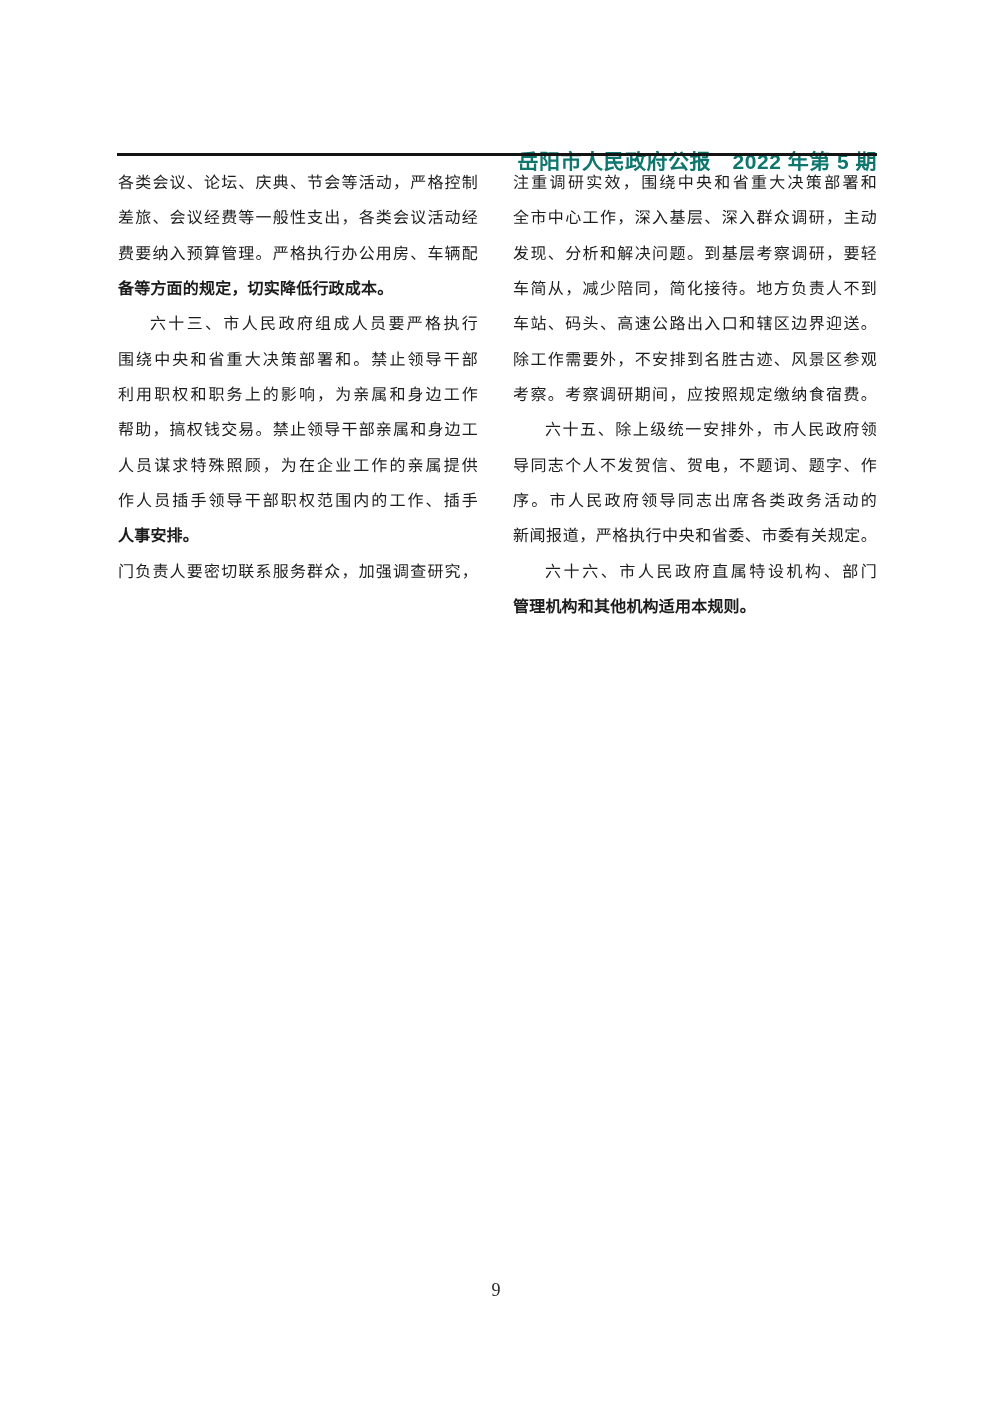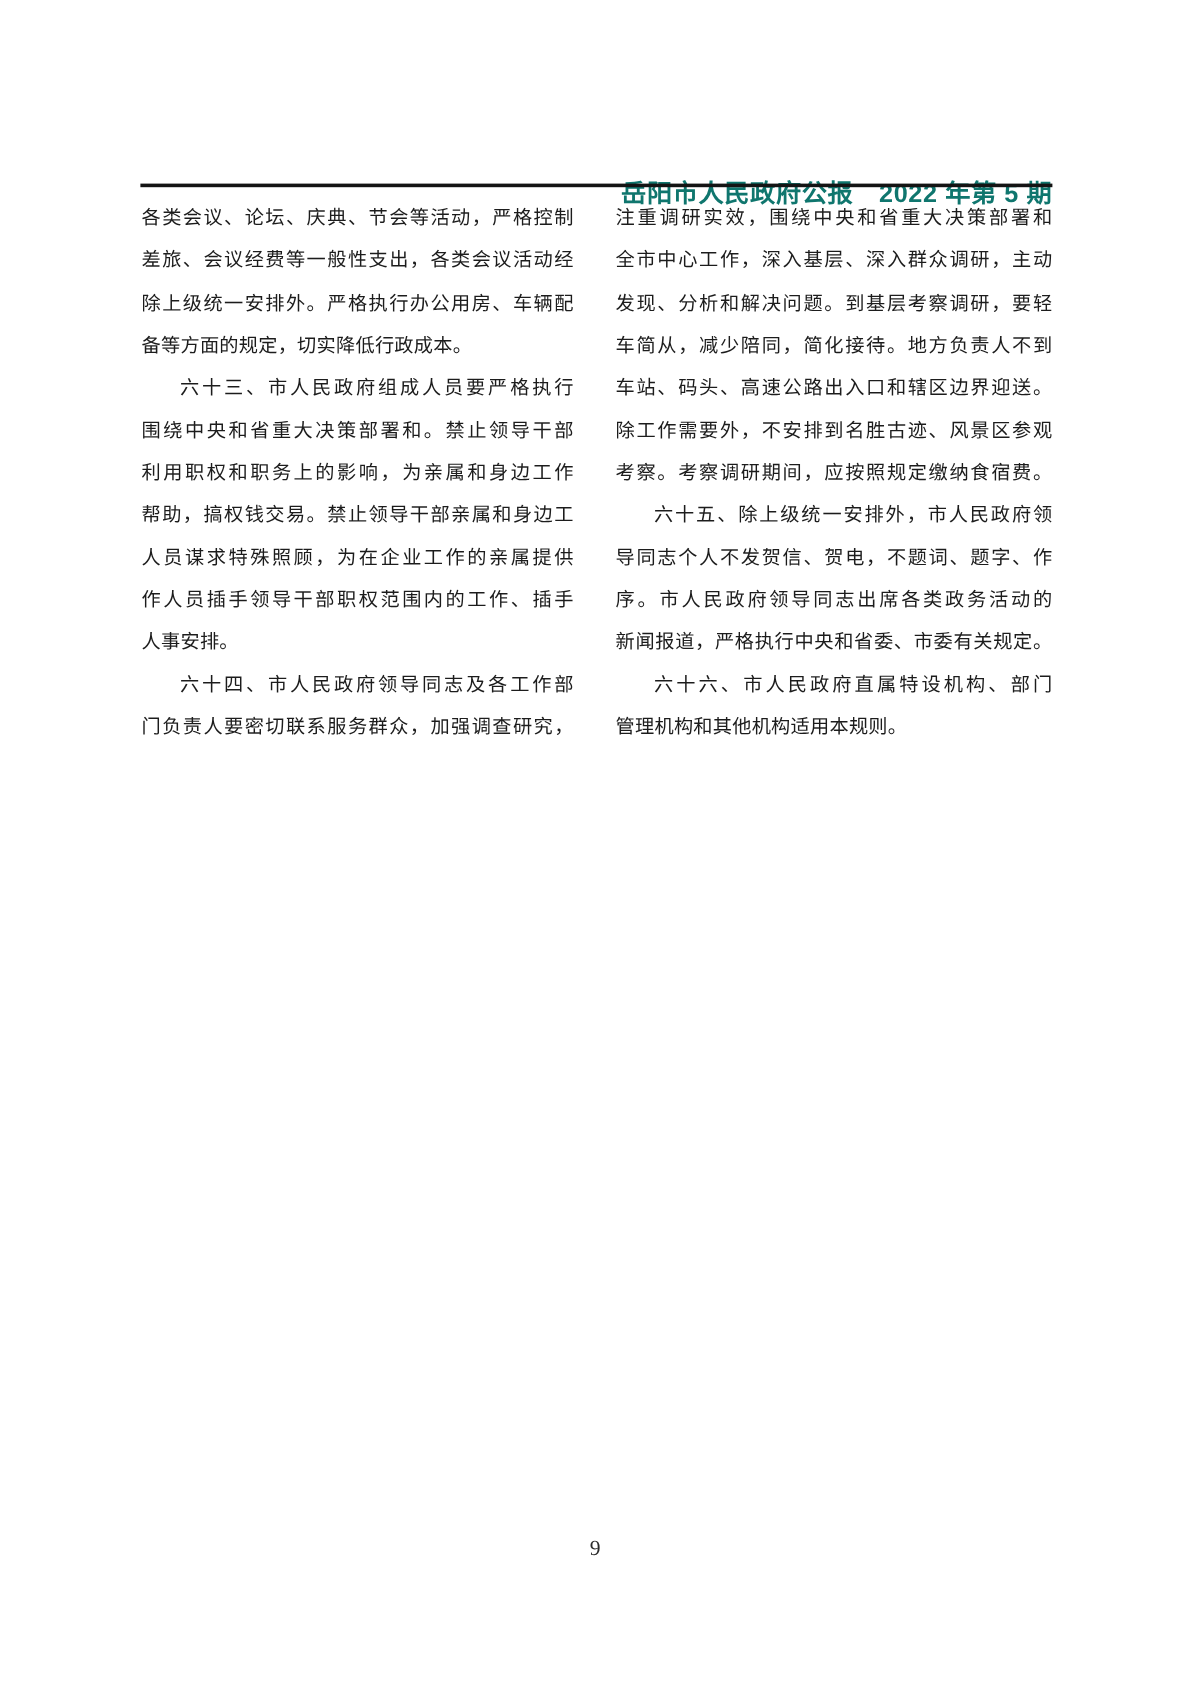--- a/index.html
+++ b/index.html
@@ -48,21 +48,21 @@
   .line {
     height: 35.35px;
     line-height: 35.35px;
     text-align: justify;
     text-align-last: justify;
     white-space: nowrap;
     white-space: normal;
     overflow: visible;
   }
   .line.indent { text-indent: 2em; }
-  .line.para-end { text-align: left; text-align-last: left; }
+  .line.para-end { text-align: left; text-align-last: left; font-weight: bold; }
   .page-footer {
     position: absolute;
     top: 1280px;
     left: 0;
     width: 992px;
     text-align: center;
     font-family: "Liberation Serif", "DejaVu Serif", serif;
     font-size: 18px;
     color: #2a2a2a;
   }
@@ -70,30 +70,29 @@
 </head>
 <body>
 
 <div class="page">
   <div class="header-text">岳阳市人民政府公报　2022 年第 5 期</div>
   <div class="header-rule"></div>
 
   <div class="column left">
       <div class="line">各类会议、论坛、庆典、节会等活动，严格控制</div>
       <div class="line">差旅、会议经费等一般性支出，各类会议活动经</div>
-      <div class="line">除上级统一安排外。严格执行办公用房、车辆配</div>
+      <div class="line">费要纳入预算管理。严格执行办公用房、车辆配</div>
       <div class="line para-end">备等方面的规定，切实降低行政成本。</div>
       <div class="line indent">六十三、市人民政府组成人员要严格执行</div>
       <div class="line">围绕中央和省重大决策部署和。禁止领导干部</div>
       <div class="line">利用职权和职务上的影响，为亲属和身边工作</div>
       <div class="line">帮助，搞权钱交易。禁止领导干部亲属和身边工</div>
       <div class="line">人员谋求特殊照顾，为在企业工作的亲属提供</div>
       <div class="line">作人员插手领导干部职权范围内的工作、插手</div>
       <div class="line para-end">人事安排。</div>
-      <div class="line indent">六十四、市人民政府领导同志及各工作部</div>
       <div class="line">门负责人要密切联系服务群众，加强调查研究，</div>
     </div>
   <div class="column right">
       <div class="line">注重调研实效，围绕中央和省重大决策部署和</div>
       <div class="line">全市中心工作，深入基层、深入群众调研，主动</div>
       <div class="line">发现、分析和解决问题。到基层考察调研，要轻</div>
       <div class="line">车简从，减少陪同，简化接待。地方负责人不到</div>
       <div class="line">车站、码头、高速公路出入口和辖区边界迎送。</div>
       <div class="line">除工作需要外，不安排到名胜古迹、风景区参观</div>
       <div class="line">考察。考察调研期间，应按照规定缴纳食宿费。</div>

